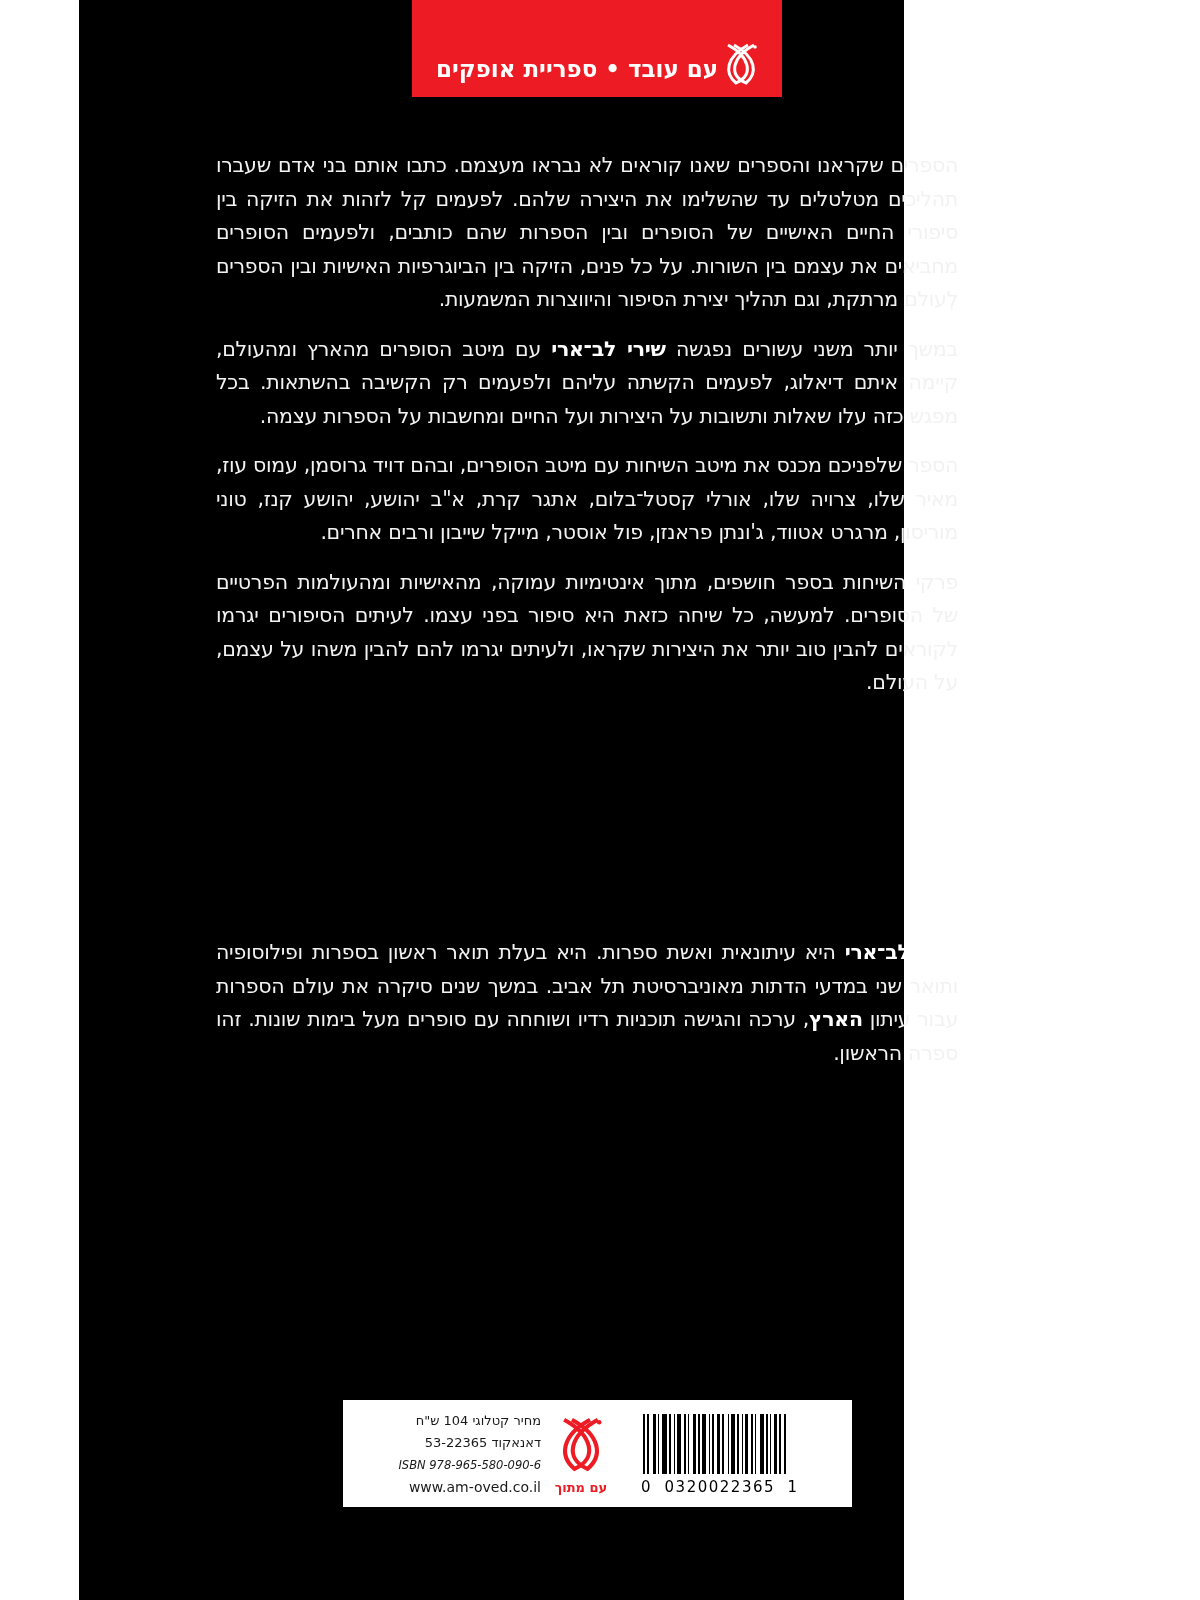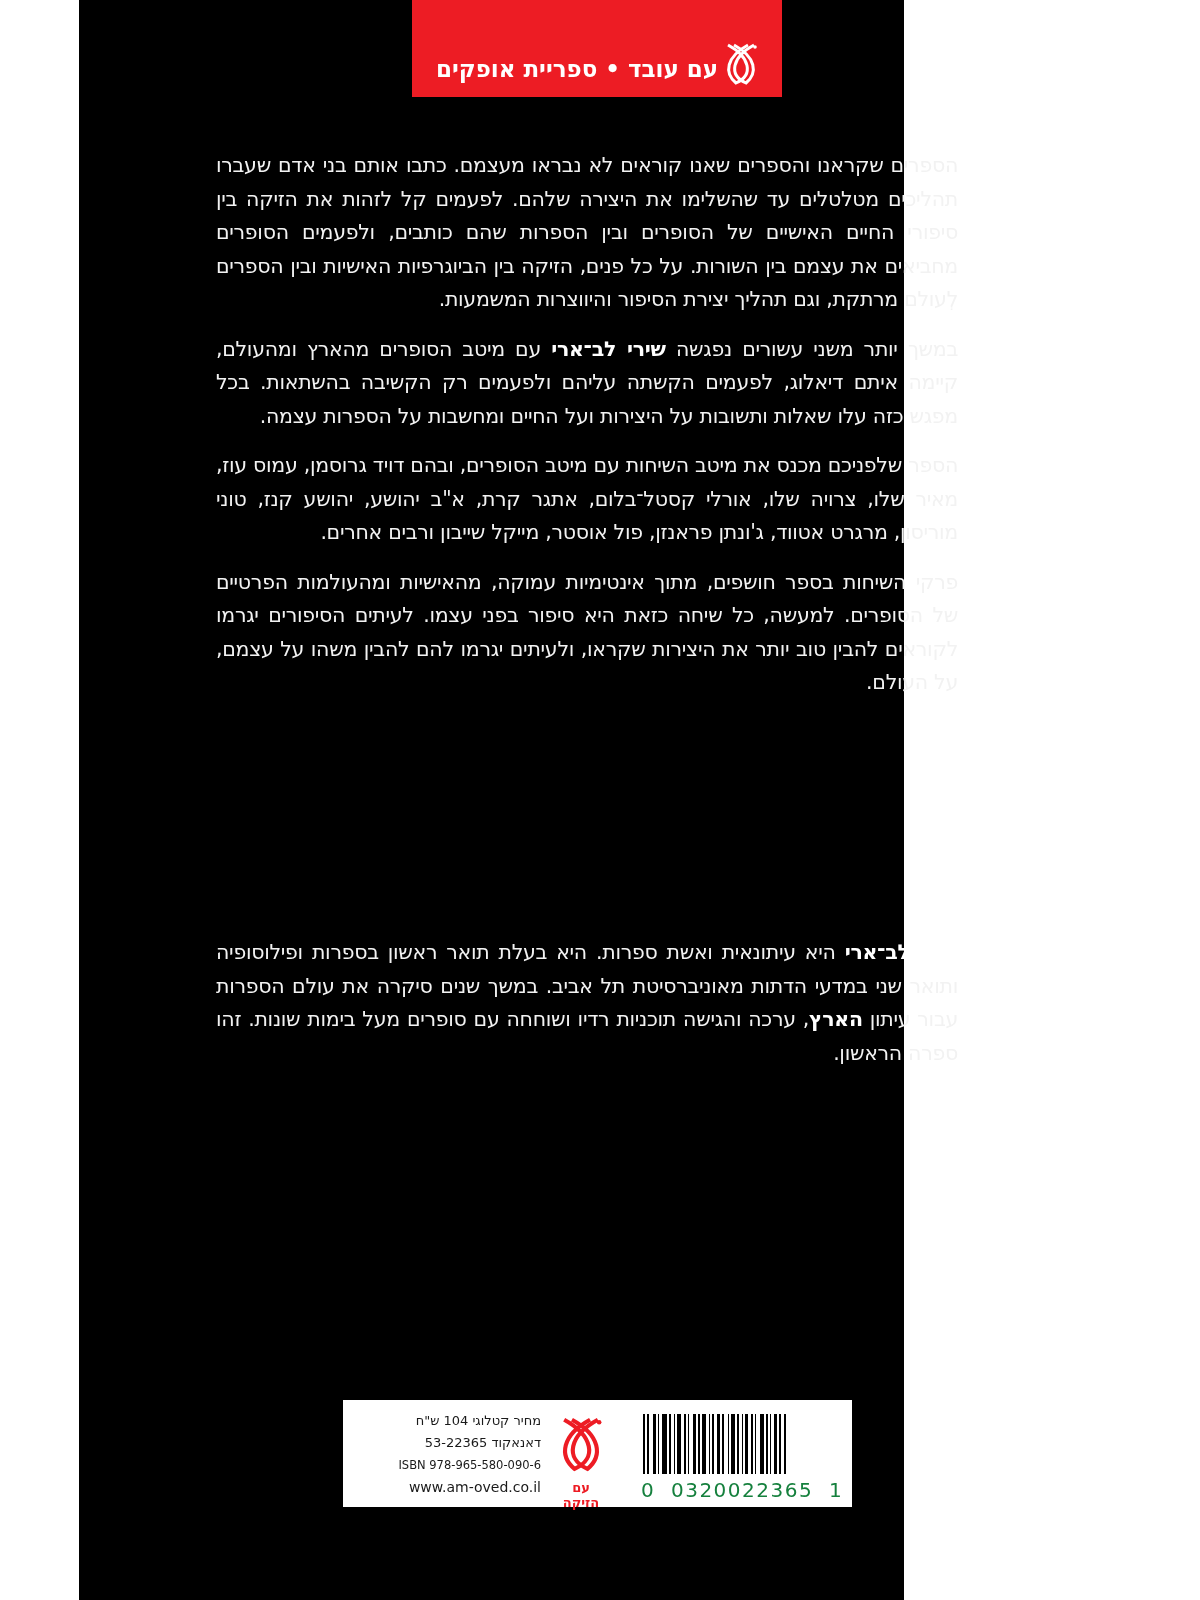--- a/index.html
+++ b/index.html
@@ -60,39 +60,39 @@
       background: #ffffff;
     }
     .info-lines {
       position: absolute;
       left: 18px; top: 10px; width: 180px;
       direction: rtl; text-align: right;
       color: #1a1a1a;
       font-family: "DejaVu Sans", sans-serif;
     }
     .info-lines div { height: 22px; line-height: 22px; font-size: 13px; }
-    .info-lines .isbn { direction: ltr; text-align: right; font-size: 11.5px; }
+    .info-lines .isbn { direction: ltr; text-align: right; font-size: 11.5px; font-style: italic; }
     .info-lines .url { direction: ltr; text-align: right; font-size: 14px; }
     .small-logo {
       position: absolute; left: 210px; top: 12px; width: 56px; height: 90px;
       text-align: center;
     }
     .small-logo svg { width: 44px; height: 62px; }
     .small-logo .publisher {
       color: #ed1c24; font-weight: bold; font-size: 13px;
       direction: rtl; margin-top: 2px;
     }
     .barcode {
       position: absolute; left: 300px; top: 14px; width: 178px; height: 60px;
       display: flex; align-items: stretch;
     }
     .barcode span { display: block; background: #000; height: 100%; }
     .barcode-digits {
       position: absolute; left: 298px; top: 78px; width: 190px;
-      font-family: "DejaVu Sans", sans-serif; font-size: 20px; color: #15803d;
+      font-family: "DejaVu Sans", sans-serif; font-size: 15px; color: #000000;
       letter-spacing: 1.5px; white-space: pre;
     }
   </style>
 </head>
 <body>
 
 <div class="cover">
 
   <div class="banner">
     <svg class="banner-logo" viewBox="0 0 34 44">
@@ -129,21 +129,21 @@
     </div>
 
     <div class="small-logo">
       <svg viewBox="0 0 34 44">
         <g fill="none" stroke="#ed1c24" stroke-width="3.2">
           <path d="M4 4 C 26 16, 30 34, 12 42 C 0 32, 2 16, 24 4"></path>
           <path d="M30 4 C 8 16, 4 34, 22 42 C 34 32, 32 16, 10 4"></path>
         </g>
         <circle cx="31" cy="6" r="1.8" fill="#ed1c24"></circle>
       </svg>
-      <div class="publisher">עם הזיקה</div>
+      <div class="publisher">עם מתוך</div>
     </div>
 
     <div class="barcode">
       <span style="width:2px;margin-right:2px"></span>
         <span style="width:2px;margin-right:4px"></span>
       <span style="width:3px;margin-right:2px"></span>
         <span style="width:1px;margin-right:3px"></span>
       <span style="width:5px;margin-right:2px"></span>
         <span style="width:2px;margin-right:3px"></span>
       <span style="width:1px;margin-right:2px"></span>

